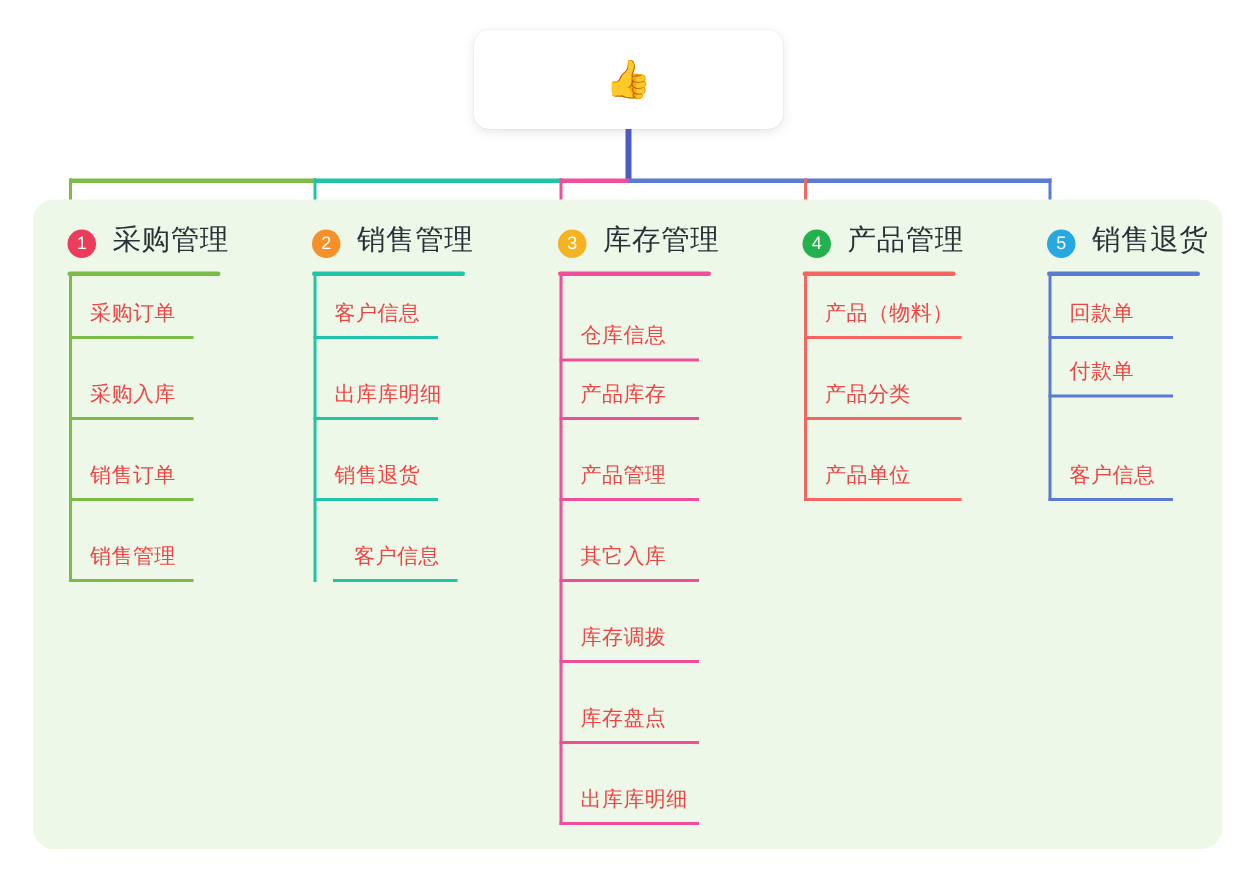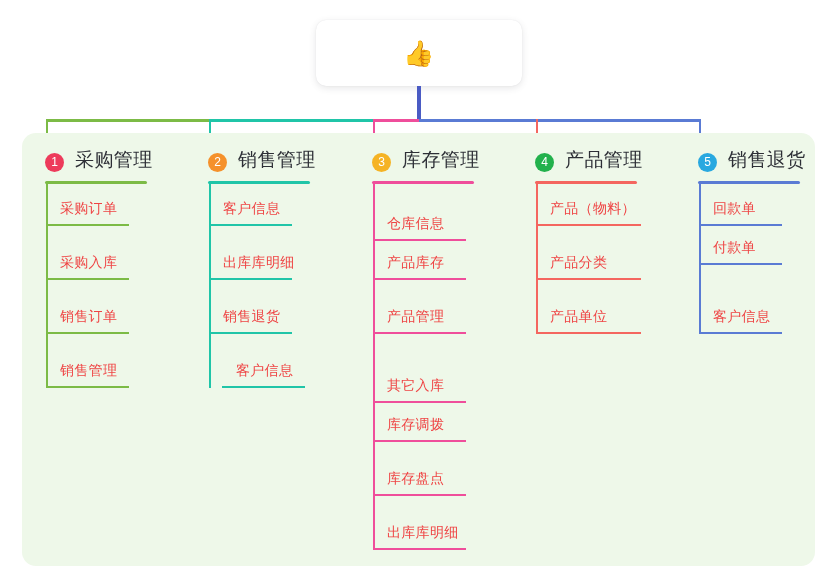--- a/index.html
+++ b/index.html
@@ -209,21 +209,21 @@
         <span class="leaf-rule" style="width: 93px; background: rgb(239, 78, 155);"></span>
       </div>
       <div class="leaf" style="top: 97px; width: 93px;">
         <span class="leaf-label">产品库存</span>
         <span class="leaf-rule" style="width: 93px; background: rgb(239, 78, 155);"></span>
       </div>
       <div class="leaf" style="top: 151px; width: 93px;">
         <span class="leaf-label">产品管理</span>
         <span class="leaf-rule" style="width: 93px; background: rgb(239, 78, 155);"></span>
       </div>
-      <div class="leaf" style="top: 220px; width: 93px;">
+      <div class="leaf" style="top: 205px; width: 93px;">
         <span class="leaf-label">其它入库</span>
         <span class="leaf-rule" style="width: 93px; background: rgb(239, 78, 155);"></span>
       </div>
       <div class="leaf" style="top: 259px; width: 93px;">
         <span class="leaf-label">库存调拨</span>
         <span class="leaf-rule" style="width: 93px; background: rgb(239, 78, 155);"></span>
       </div>
       <div class="leaf" style="top: 313px; width: 93px;">
         <span class="leaf-label">库存盘点</span>
         <span class="leaf-rule" style="width: 93px; background: rgb(239, 78, 155);"></span>

